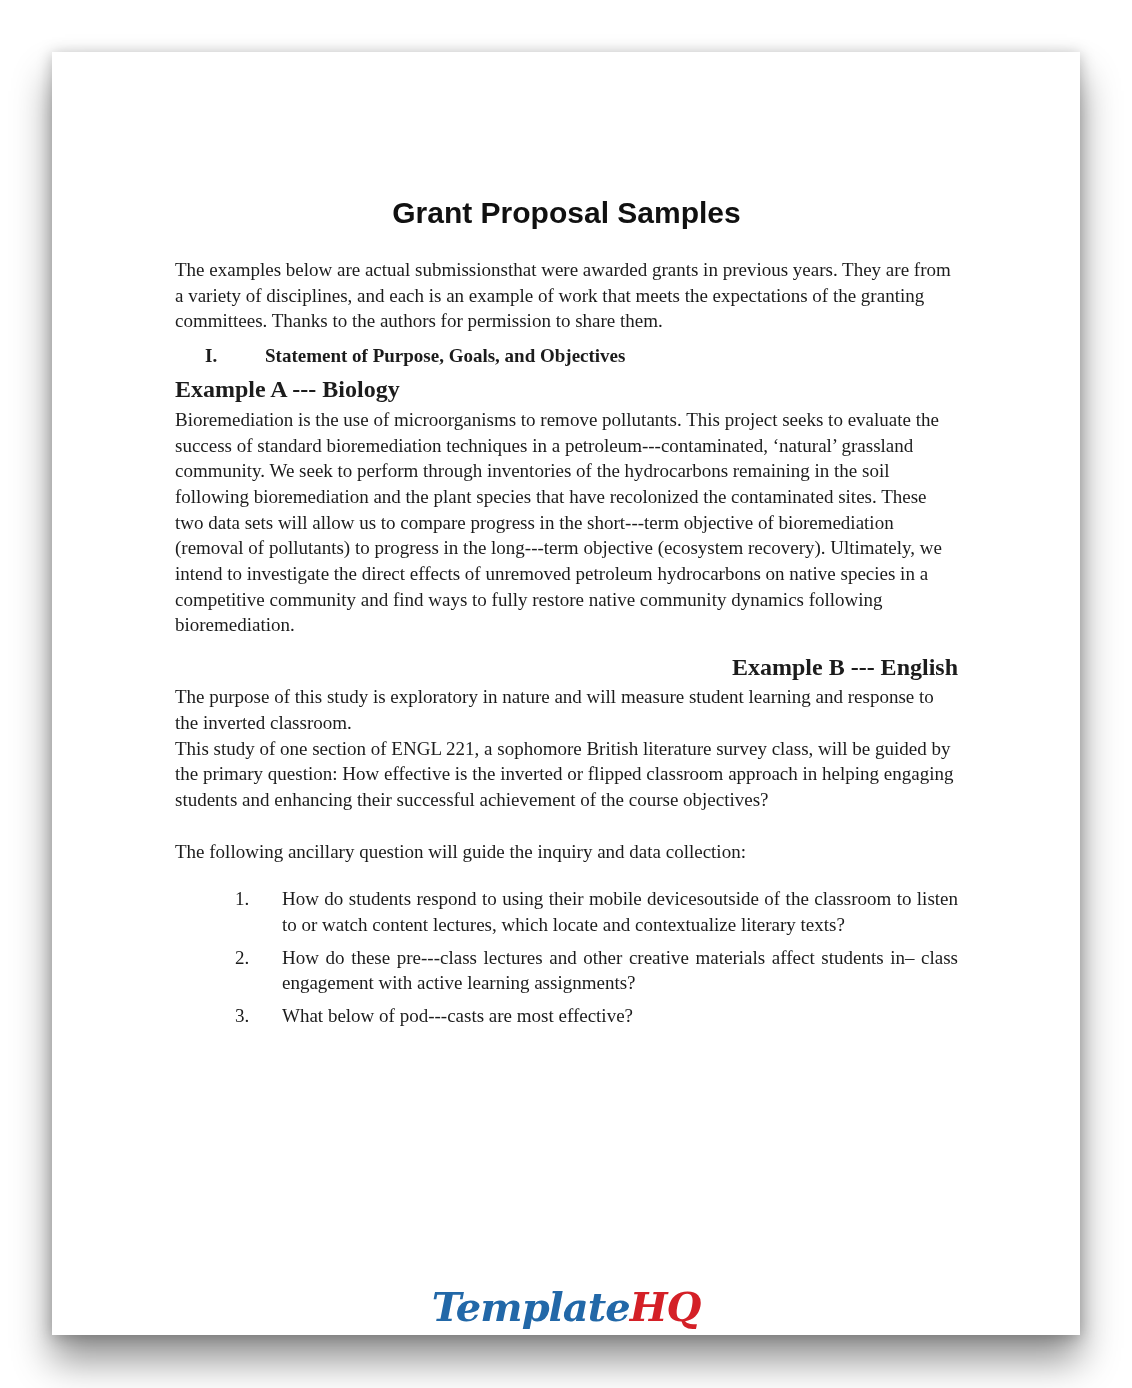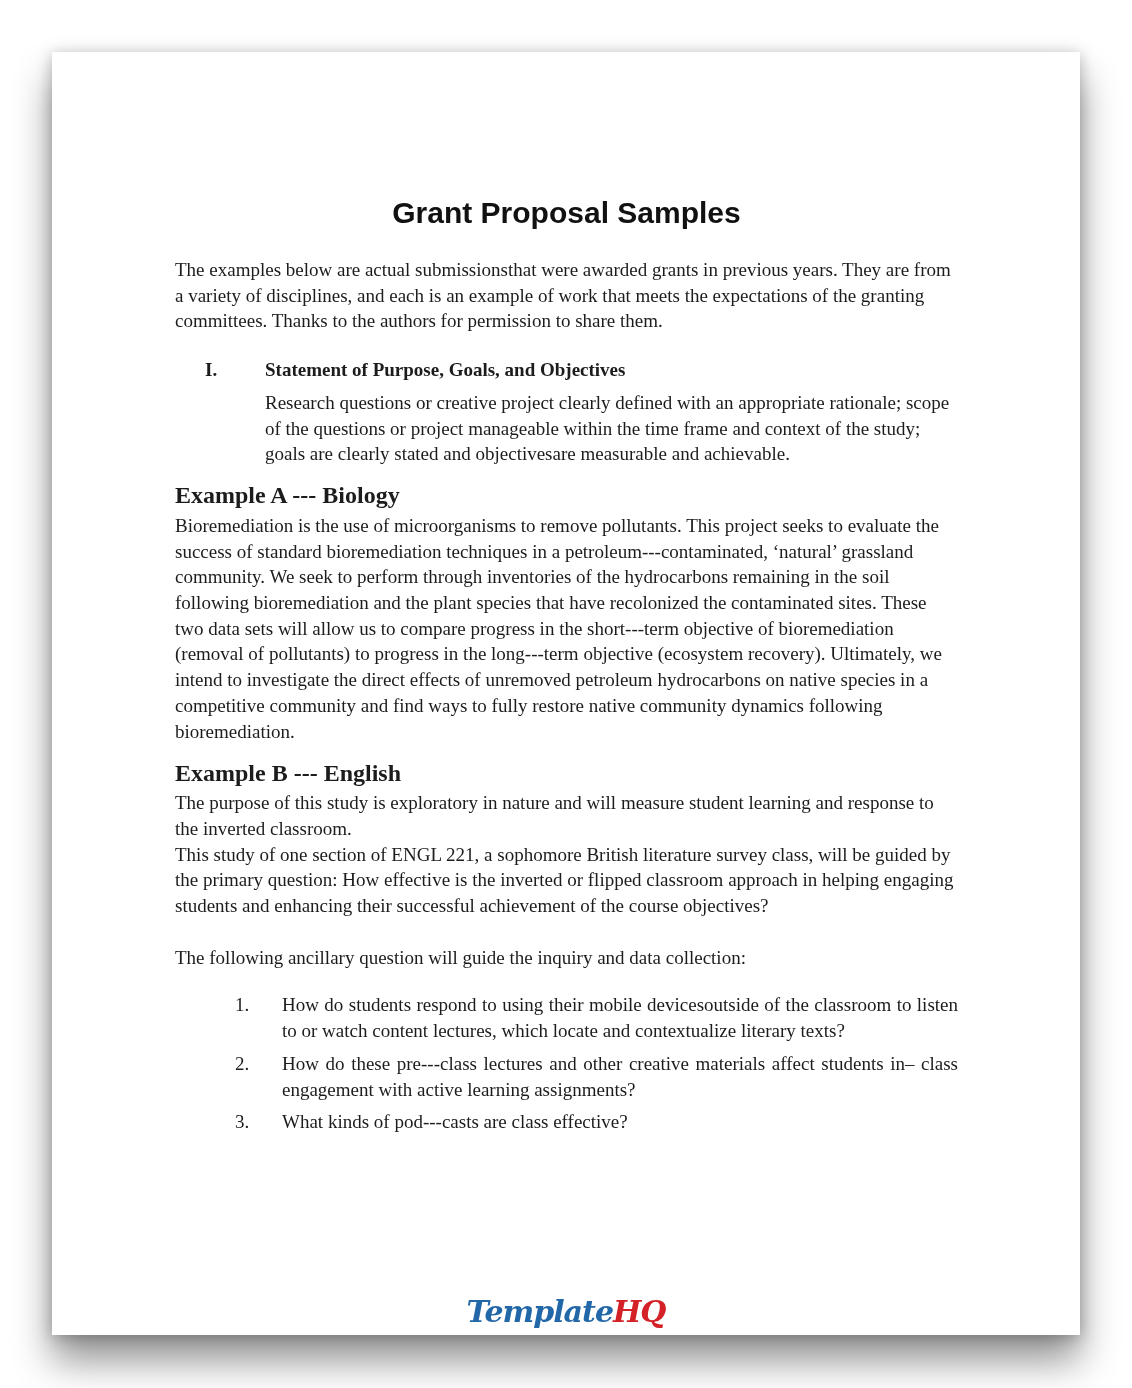--- a/index.html
+++ b/index.html
@@ -33,48 +33,48 @@
     font-family: "Liberation Sans", sans-serif;
     font-size: 30px;
     line-height: 36px;
     font-weight: 700;
     text-align: center;
     margin: 0 0 26px 0;
     color: #111111;
   }
 
   p { margin: 0; }
-  .intro       { margin-bottom: 23px; }
+  .intro       { margin-bottom: 9px; }
 
   .sec-row     { position: relative; padding-left: 90px; font-weight: bold; margin-bottom: 7px; }
   .sec-num     { position: absolute; left: 30px; top: 0; }
   .sec-body    { margin-left: 90px; margin-bottom: 15px; }
 
   .h-example   { font-size: 24px; font-weight: bold; margin: 0; line-height: 26px; }
   .h-exa       { margin-bottom: 5px; }
   .body-a      { margin-bottom: 16px; }
-  .h-exb       { margin-bottom: 4px; }
+  .h-exb       { margin-bottom: 4px; text-align: right; }
   .pb1         { }
   .pb2         { margin-bottom: 26px; }
   .pb3         { margin-bottom: 22px; }
 
   .list        { margin-top: 0; }
   .list-item   { position: relative; padding-left: 107px; text-align: justify; margin-bottom: 7px; }
   .list-num    { position: absolute; left: 60px; top: 0; }
 
   .logo {
     position: absolute;
     left: 0;
     right: 0;
     bottom: 8px;
     text-align: center;
     font-family: "DejaVu Serif", serif;
     font-style: italic;
     font-weight: bold;
-    font-size: 30px;
+    font-size: 40px;
     line-height: 1;
     letter-spacing: -1px;
   }
   .logo-blue { color: var(--logo-blue, #2268a8); }
   .logo-red  { color: var(--logo-red, #d42027); }
 </style>
 </head>
 <body>
 
 <div class="canvas">
@@ -82,21 +82,20 @@
 
     <h1 class="doc-title">Grant Proposal Samples</h1>
 
     <p class="intro">The examples below are actual submissionsthat were awarded grants in previous years. They are from a variety of disciplines, and each is an example of work that meets the expectations of the granting committees. Thanks to the authors for permission to share them.</p>
 
     <div class="sec-row">
       <span class="sec-num">I.</span>
       <span>Statement of Purpose, Goals, and Objectives</span>
     </div>
 
-    <p class="sec-body">Research questions or creative project clearly defined with an appropriate rationale; scope of the questions or project manageable within the time frame and context of the study; goals are clearly stated and objectivesare measurable and achievable.</p>
 
     <h2 class="h-example h-exa">Example A --- Biology</h2>
 
     <p class="body-a">Bioremediation is the use of microorganisms to remove pollutants. This project seeks to evaluate the success of standard bioremediation techniques in a petroleum---contaminated, ‘natural’ grassland community. We seek to perform through inventories of the hydrocarbons remaining in the soil following bioremediation and the plant species that have recolonized the contaminated sites. These two data sets will allow us to compare progress in the short---term objective of bioremediation (removal of pollutants) to progress in the long---term objective (ecosystem recovery). Ultimately, we intend to investigate the direct effects of unremoved petroleum hydrocarbons on native species in a competitive community and find ways to fully restore native community dynamics following bioremediation.</p>
 
     <h2 class="h-example h-exb">Example B --- English</h2>
 
     <p class="pb1">The purpose of this study is exploratory in nature and will measure student learning and response to the inverted classroom.</p>
 
     <p class="pb2">This study of one section of ENGL 221, a sophomore British literature survey class, will be guided by the primary question: How effective is the inverted or flipped classroom approach in helping engaging students and enhancing their successful achievement of the course objectives?</p>
@@ -107,21 +106,21 @@
       <div class="list-item">
         <span class="list-num">1.</span>
         <span>How do students respond to using their mobile devicesoutside of the classroom to listen to or watch content lectures, which locate and contextualize literary texts?</span>
       </div>
       <div class="list-item">
         <span class="list-num">2.</span>
         <span>How do these pre---class lectures and other creative materials affect students in– class engagement with active learning assignments?</span>
       </div>
       <div class="list-item">
         <span class="list-num">3.</span>
-        <span>What kinds of pod---casts are class effective?</span>
+        <span>What below of pod---casts are most effective?</span>
       </div>
     </div>
 
     <div class="logo">
       <span class="logo-blue">Template</span><span class="logo-red">HQ</span>
     </div>
 
   </div>
 </div>
 

